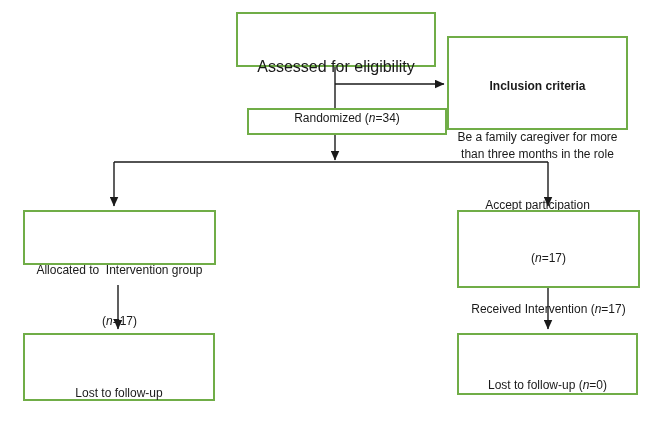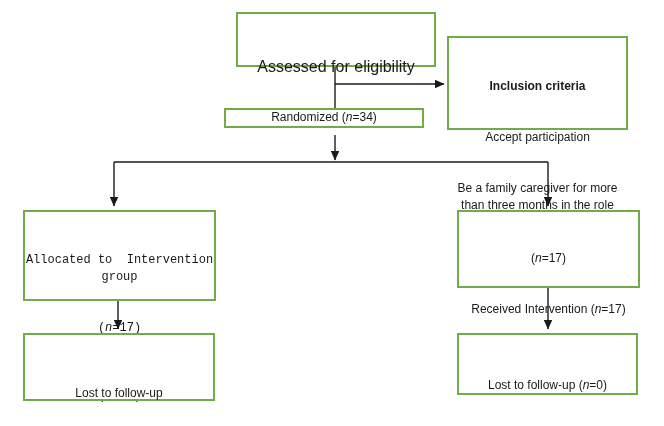--- a/index.html
+++ b/index.html
@@ -39,22 +39,22 @@
     font-size: 12px;
     line-height: 17px;
     white-space: pre-wrap;
   }
   .line { width: 100%; }
   .nv { font-style: italic; }
   .bold { font-weight: bold; }
 
   .box-assessed   { left: 236px; top: 12px;  width: 200px; height: 55px; padding-top: 10px; font-size: 16px; }
   .box-inclusion  { left: 447px; top: 36px;  width: 181px; height: 94px; padding: 6px 2px 0 2px; }
-  .box-randomized { left: 224px; top: 108px; width: 200px; height: 20px; display: flex; align-items: flex-end; justify-content: center; }
-  .box-alloc-left { left: 23px;  top: 210px; width: 193px; height: 91px; padding-top: 6px; font-family: Liberation Mono, monospace; }
+  .box-randomized { left: 247px; top: 108px; width: 200px; height: 27px; display: flex; align-items: flex-start; justify-content: center; }
+  .box-alloc-left { left: 23px;  top: 210px; width: 193px; height: 55px; padding-top: 16px; }
   .box-alloc-right{ left: 457px; top: 210px; width: 183px; height: 78px; padding-top: 4px; }
   .box-lost-left  { left: 23px;  top: 333px; width: 192px; height: 68px; padding-top: 16px; }
   .box-lost-right { left: 457px; top: 333px; width: 181px; height: 62px; padding-top: 8px; }
 </style>
 </head>
 <body>
 
 <div class="canvas">
 
   <svg class="connectors" width="664" height="426" viewBox="0 0 664 426">
@@ -72,22 +72,22 @@
     <line x1="118" y1="285" x2="118" y2="329" marker-end="url(#arrow)"></line>
     <line x1="548" y1="288" x2="548" y2="329" marker-end="url(#arrow)"></line>
   </svg>
 
   <div class="box box-assessed">
     <div class="line">Assessed for eligibility</div>
   </div>
 
   <div class="box box-inclusion">
     <div class="line bold">Inclusion criteria</div>
+    <div class="line">Be a family caregiver for more than three months in the role</div>
     <div class="line">Accept participation</div>
-    <div class="line">Be a family caregiver for more than three months in the role</div>
   </div>
 
   <div class="box box-randomized">
     <div class="line"><span>Randomized (</span><span class="nv">n</span><span>=34)</span></div>
   </div>
 
   <div class="box box-alloc-left">
     <div class="line">Allocated to  Intervention group</div>
     <div class="line"><span>(</span><span class="nv">n</span><span>=17)</span></div>
     <div class="line"><span>Received Intervention (</span><span class="nv">n</span><span>=17)</span></div>

